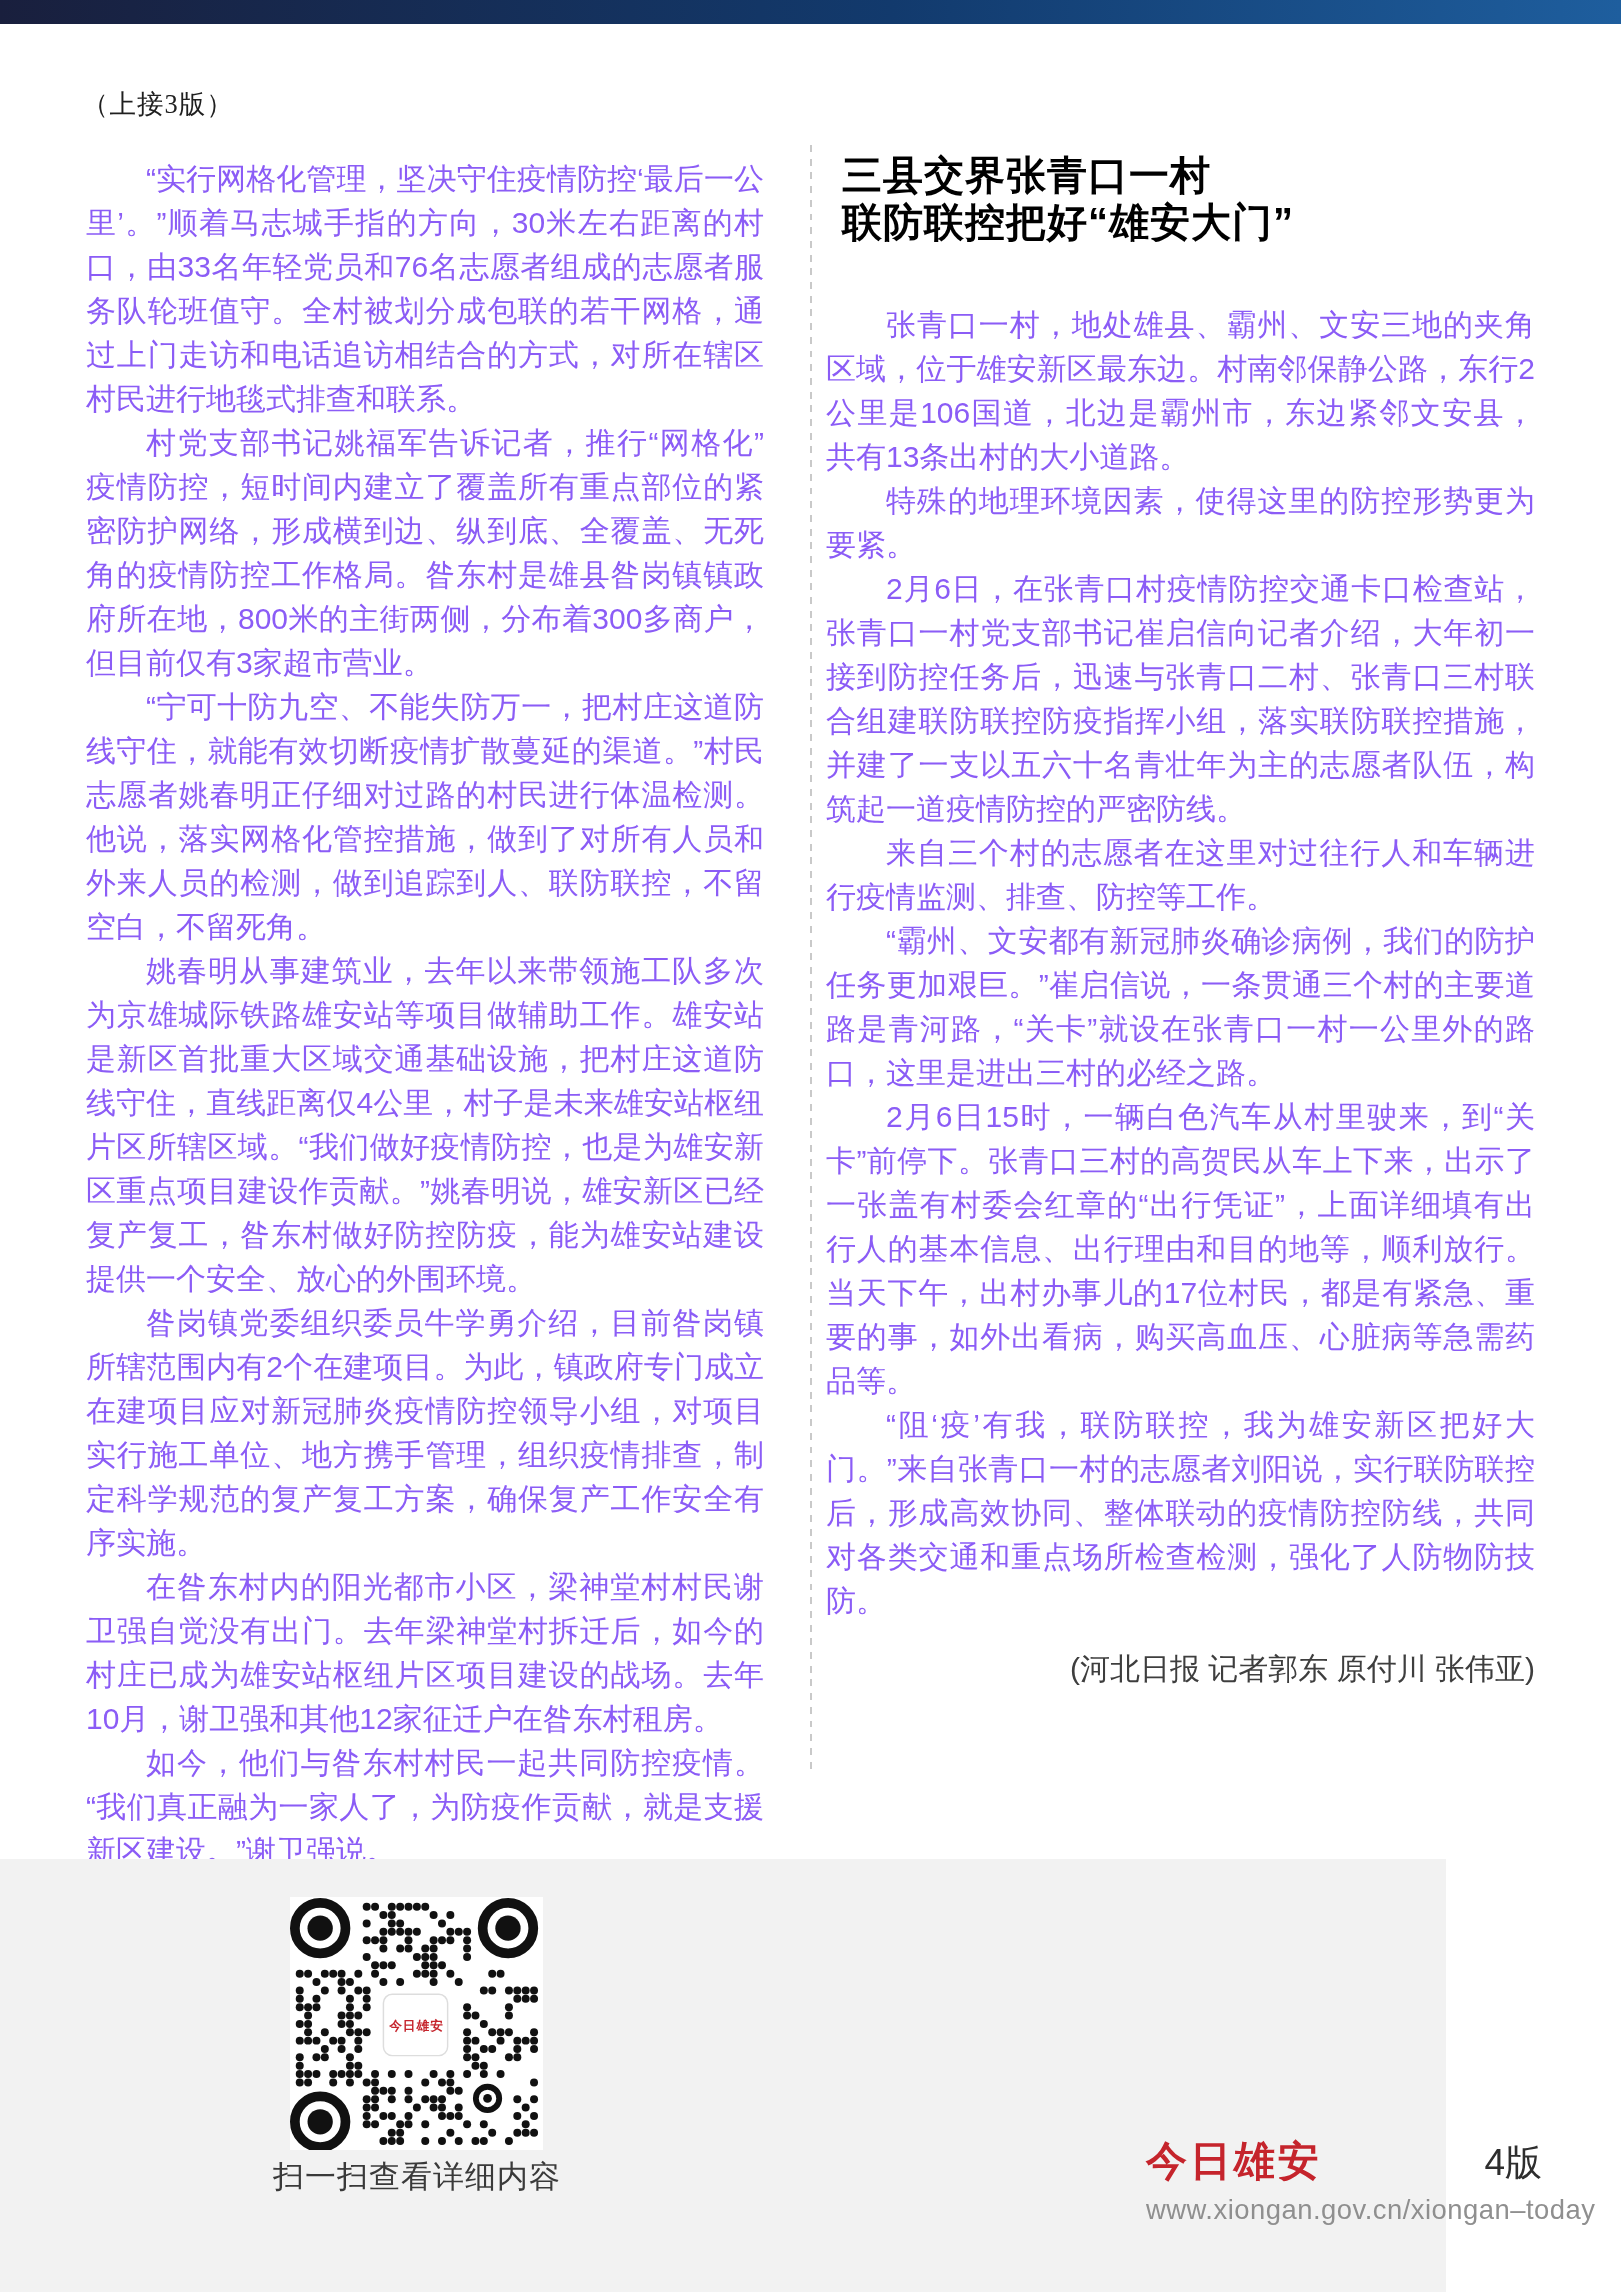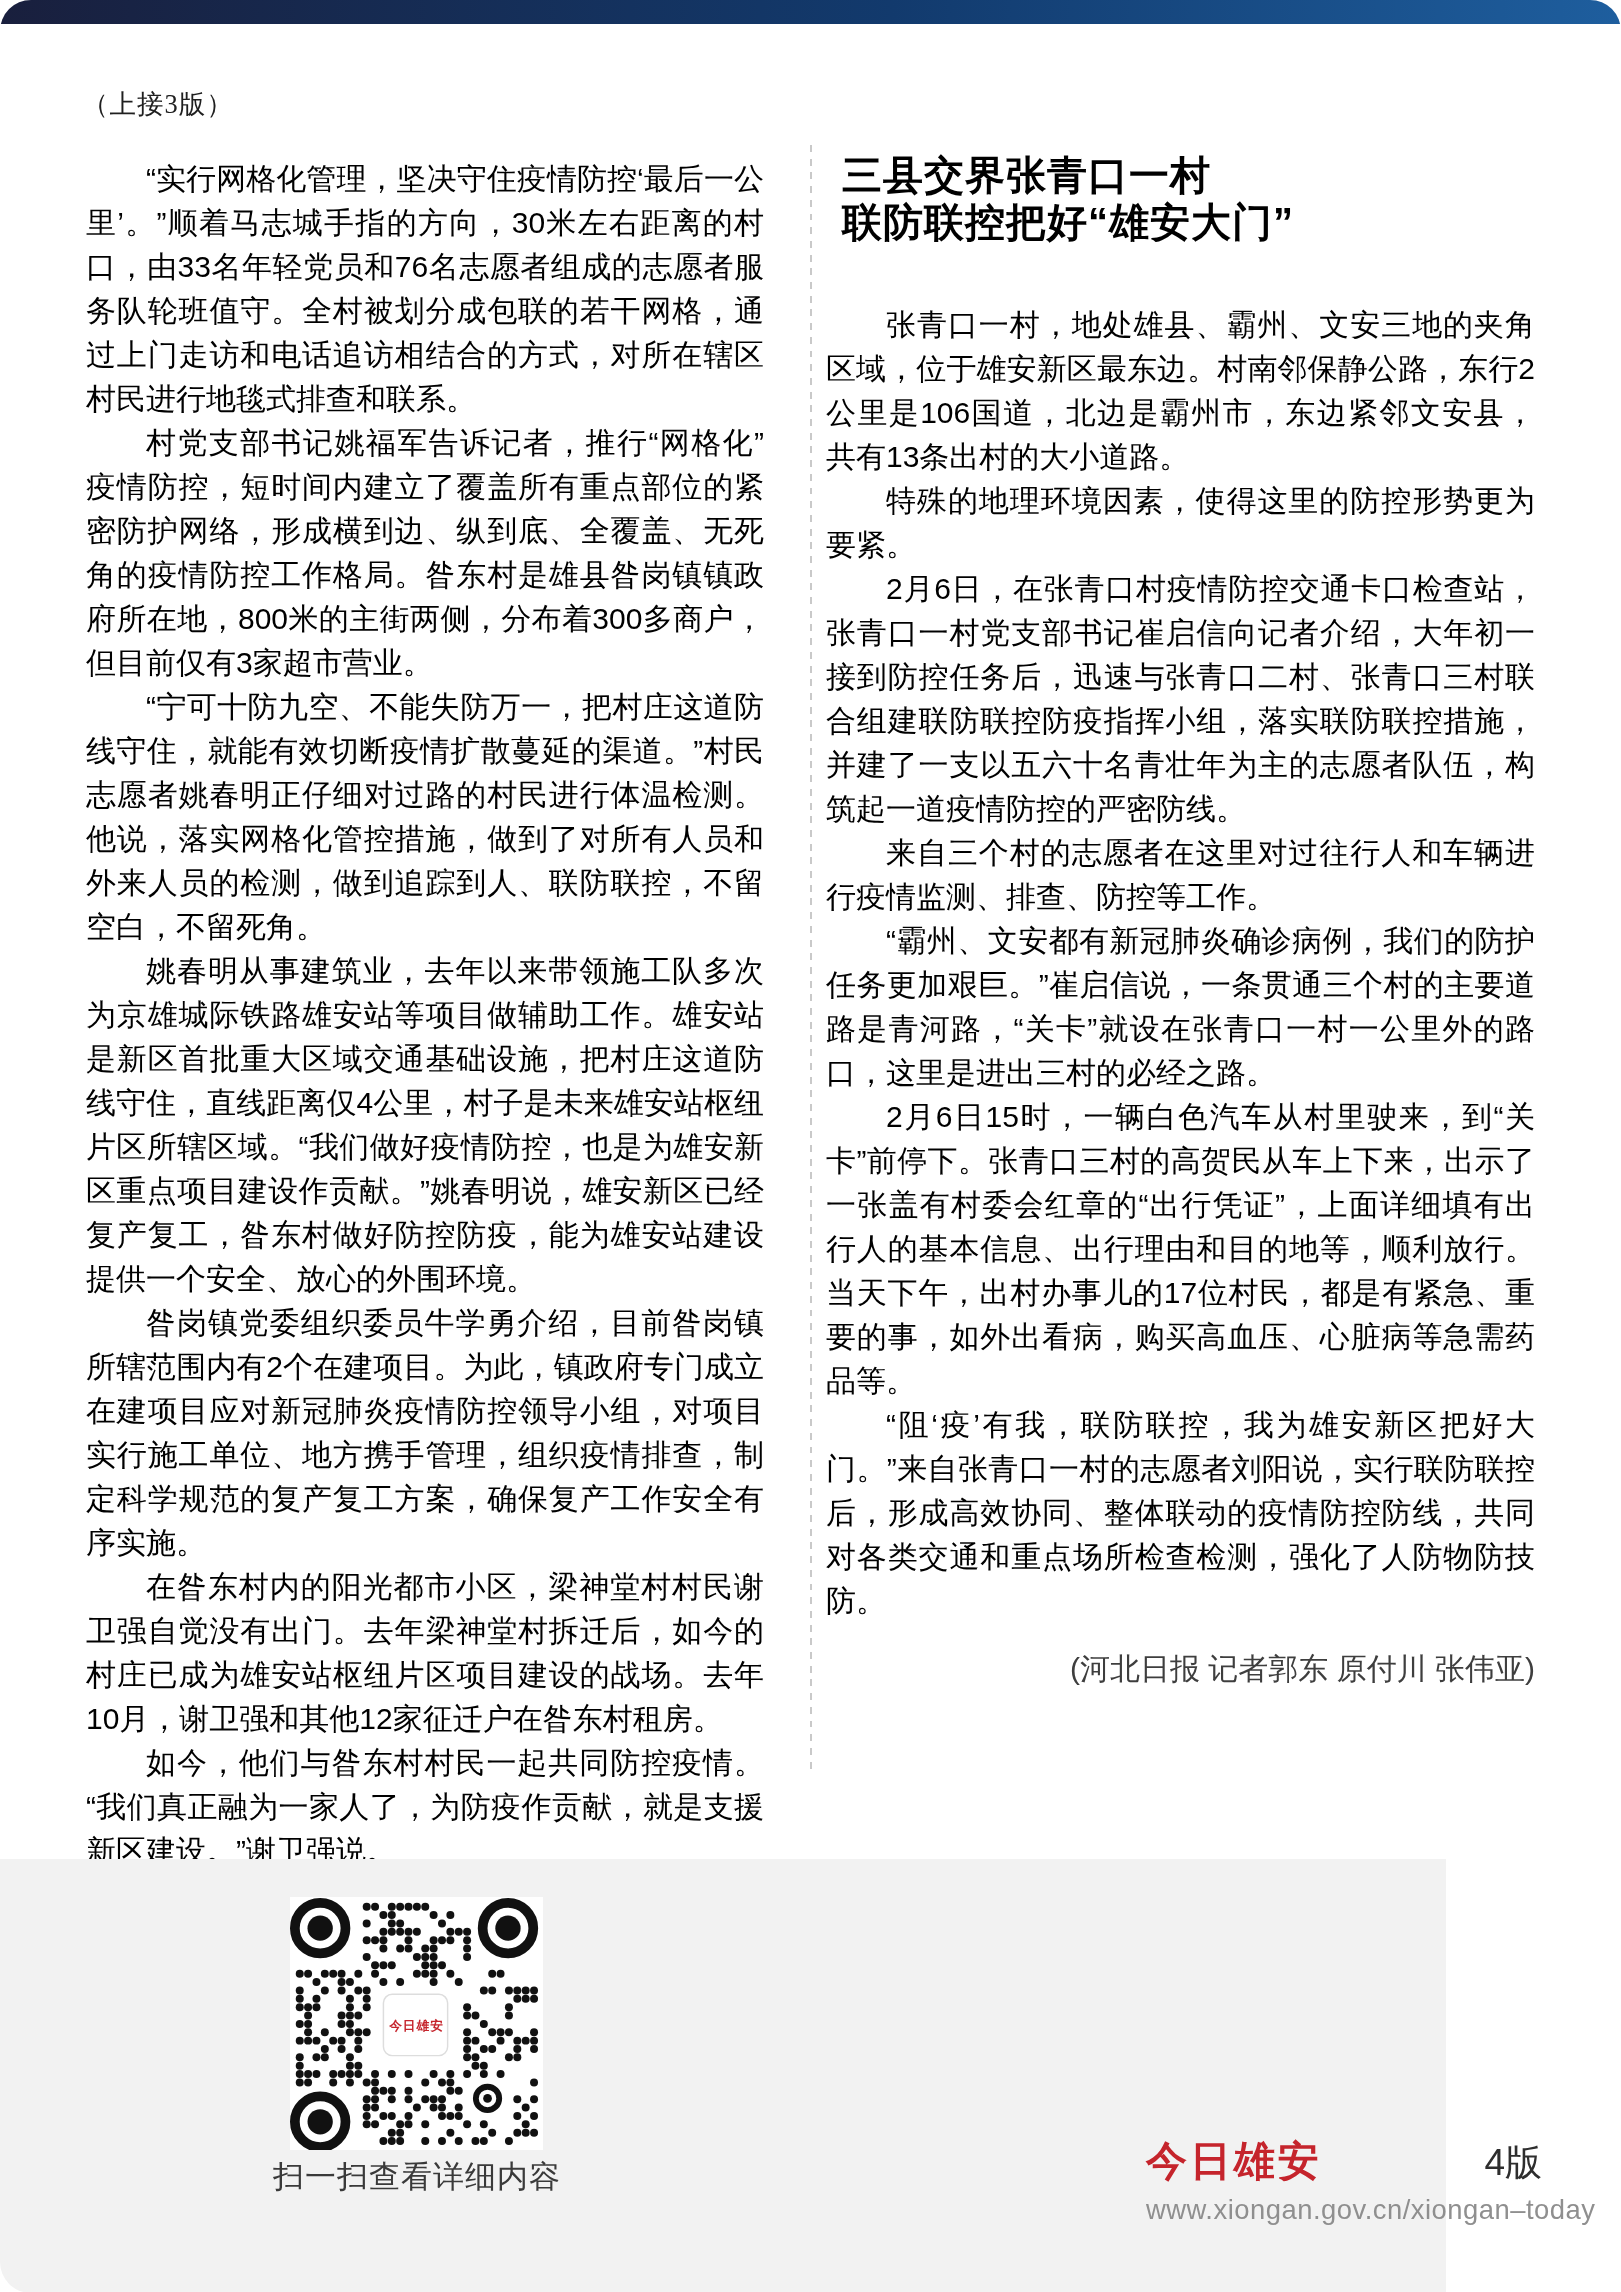--- a/index.html
+++ b/index.html
@@ -3,21 +3,20 @@
 <meta charset="utf-8">
 <title>今日雄安 4版</title>
 <style>
   html,body{margin:0;padding:0;background:#ffffff;}
   .page{
     position:relative;
     width:1621px;height:2293px;
     background:#ffffff;
     font-family:"Liberation Sans", sans-serif;
     overflow:hidden;
-    border-radius:31px;
   }
   .topbar{
     position:absolute;left:0;top:0;width:1621px;height:23.5px;
     background:linear-gradient(90deg,
       var(--topbar-left,#191f3d) 0%,
       #123a6d 55%,
       var(--topbar-right,#1e5e9e) 100%);
   }
   .note{
     position:absolute;left:82px;top:86px;
@@ -29,21 +28,21 @@
     background:repeating-linear-gradient(180deg,#c9c9c9 0px,#c9c9c9 6.9px,transparent 6.9px,transparent 13.7px);
   }
   .col{position:absolute;color:#3e3e3e;}
   .col-left{left:86px;top:157px;width:678px;}
   .col-right{left:826px;top:152px;width:709px;}
   .para{
     margin:0;
     font-size:30px;line-height:44px;
     text-align:justify;text-justify:inter-ideograph;
     text-indent:2em;
-    color:#000000;
+    color:#8b5cf6;
   }
   .headline{
     margin:0 0 57px 16px;
     font-size:40px;line-height:47px;font-weight:900;color:#000;
     letter-spacing:1px;
   }
   .headline .hl-line{display:block;}
   .byline{
     margin:23.5px 0 0 0;
     font-size:30px;line-height:44px;color:#3e3e3e;

